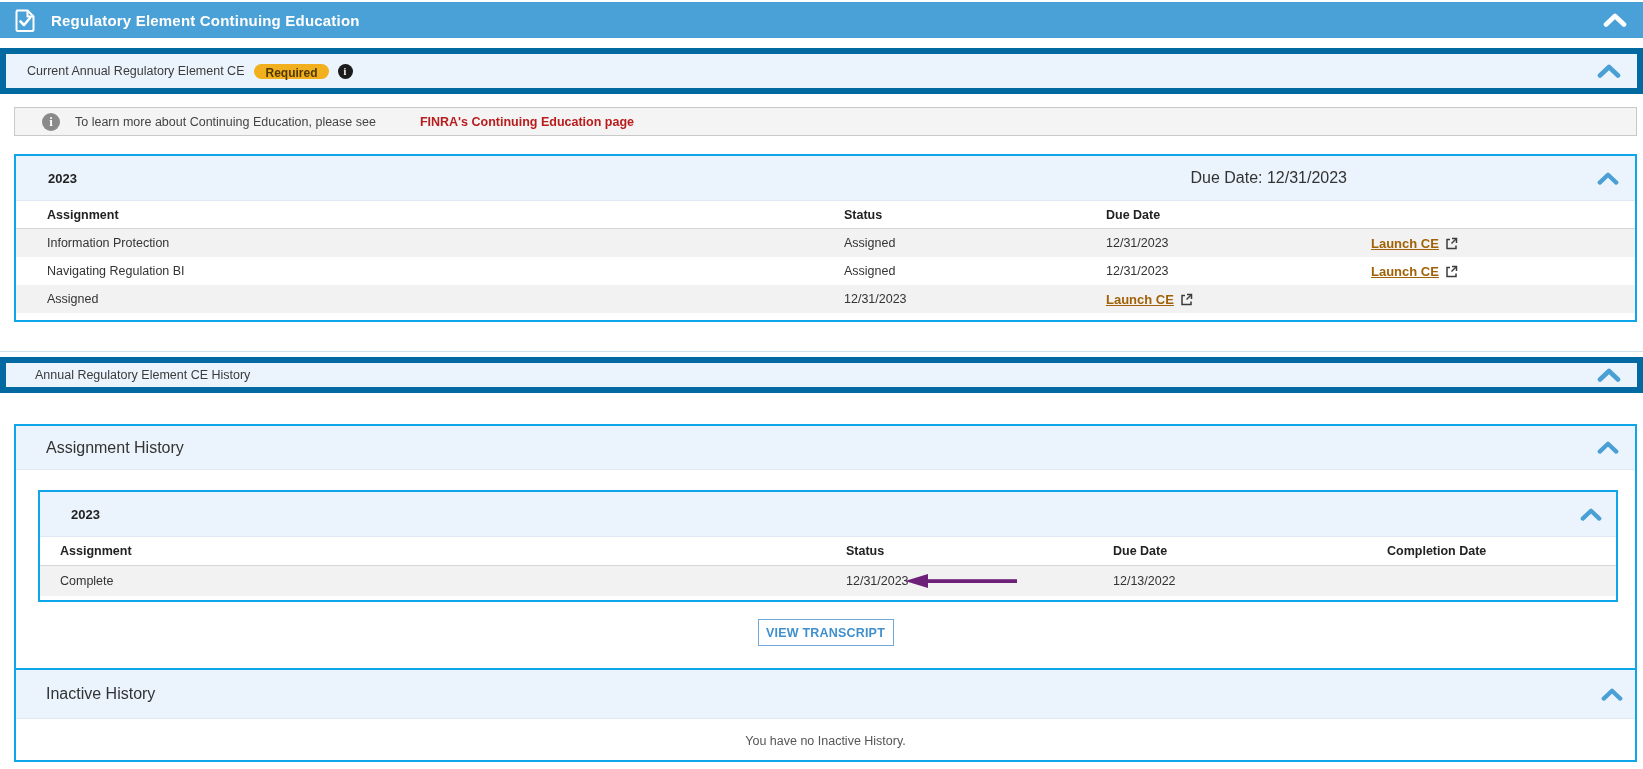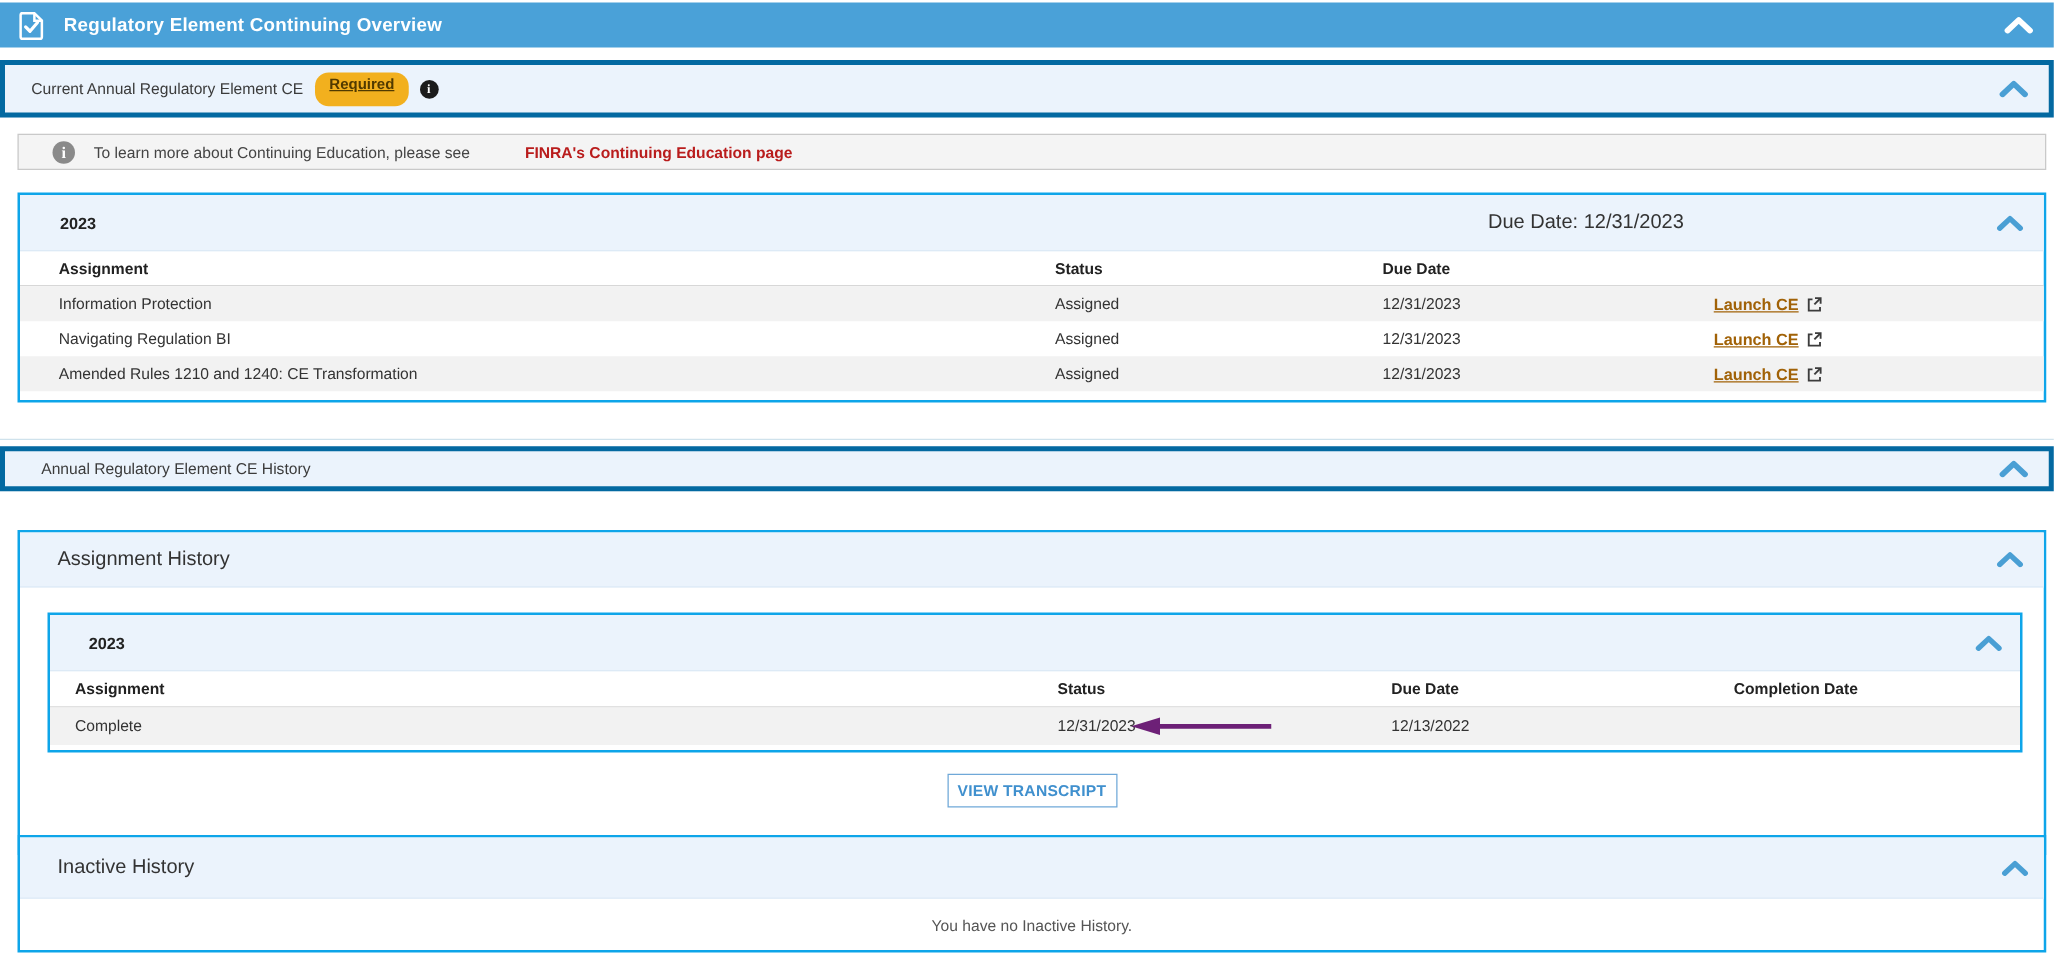--- a/index.html
+++ b/index.html
@@ -16,40 +16,40 @@
     top:2px;left:0;right:0;height:36px;
     background:#4aa1d8;
     display:flex;align-items:center;
     padding:0 16px 0 13px;box-sizing:border-box;
   }
   .topbar .title{color:#fff;font-size:15px;font-weight:bold;margin-left:14px;letter-spacing:.2px;}
   .spacer{margin-left:auto;}
 
   
   .bluebar{
-    background:#ebf3fc;border:4px solid #0369a1;box-sizing:border-box;
+    background:#ebf3fc;border:6px solid #0369a1;box-sizing:border-box;
     display:flex;align-items:center;
   }
   .bluebar .label{font-size:12.5px;color:#3b3b3b;}
   .panel{
     border:2px solid #0ea5e9;background:#fff;box-sizing:border-box;
   }
   .panel-header{
     background:#ebf3fc;display:flex;align-items:center;box-sizing:border-box;
     border-bottom:1px solid #ddeaf6;
   }
   .year{font-size:13px;font-weight:bold;color:#222;}
 
   .chev{display:inline-flex;flex:none;}
   .chev svg{display:block;}
 
   
   .badge{
     background:#f2b01e;color:#513a00;font-size:12px;font-weight:bold;
-    border-radius:11px;padding:3px 11px 12px;margin-left:10px;line-height:1;text-decoration:underline;
+    border-radius:11px;padding:3px 11px 0;margin-left:10px;line-height:1;
   }
   .info-dot{
     width:15px;height:15px;border-radius:50%;background:#1b1b1b;color:#fff;
     font-size:10px;font-weight:bold;display:inline-flex;align-items:center;justify-content:center;
     margin-left:9px;font-family:"Liberation Serif",serif;
   }
   .info-dot-gray{
     width:18px;height:18px;border-radius:50%;background:#8a8a8a;color:#fff;
     font-size:13px;font-weight:bold;display:inline-flex;align-items:center;justify-content:center;
     font-family:"Liberation Serif",serif;flex:none;
@@ -89,21 +89,21 @@
 <body>
 
 <div class="abs topbar">
   <span style="display:inline-flex;">
     <svg width="24" height="27" viewBox="0 0 24 27" fill="none">
       <path d="M3.5 3.5 h11 l6 6 v13 a1.5 1.5 0 0 1 -1.5 1.5 h-14 a1.5 1.5 0 0 1 -1.5 -1.5 v-17.5 a1.5 1.5 0 0 1 1.5 -1.5 z" stroke="#ffffff" stroke-width="2"></path>
       <path d="M14.5 3.5 v6 h6" stroke="#ffffff" stroke-width="2"></path>
       <path d="M7.5 14.5 l3.5 3.5 l6 -7" stroke="#ffffff" stroke-width="2.6" stroke-linecap="round" stroke-linejoin="round"></path>
     </svg>
   </span>
-  <span class="title">Regulatory Element Continuing Overview</span>
+  <span class="title">Regulatory Element Continuing Education</span>
   <span class="spacer"></span>
   <span class="chev">
     <svg width="24" height="14" viewBox="0 0 24 14">
         <path d="M3 11.5 L12 3 L21 11.5" stroke="#ffffff" stroke-width="4.6" fill="none" stroke-linecap="round" stroke-linejoin="round"></path>
       </svg>
   </span>
 </div>
 
 <div class="abs bluebar" style="top:48px;left:0;right:0;height:46px;padding:0 16px 0 21px;">
   <span class="label">Current Annual Regulatory Element CE</span>
@@ -166,21 +166,20 @@
       <span style="display:inline-flex;">
         <svg width="13" height="13" viewBox="0 0 13 13" fill="none">
             <path d="M5 2.5 H2 v9 h9 v-3" stroke="#3c3c3c" stroke-width="1.5"></path>
             <path d="M7 1.5 h4.5 v4.5" stroke="#3c3c3c" stroke-width="1.5"></path>
             <path d="M11 2 L6.5 6.5" stroke="#3c3c3c" stroke-width="1.5"></path>
           </svg>
       </span>
     </span>
   </div>
   <div class="trow outer odd">
-    <span>Amended Rules 1210 and 1240: CE Transformation</span>
     <span>Assigned</span>
     <span>12/31/2023</span>
     <span class="launch">
       <a href="#">Launch CE</a>
       <span style="display:inline-flex;">
         <svg width="13" height="13" viewBox="0 0 13 13" fill="none">
             <path d="M5 2.5 H2 v9 h9 v-3" stroke="#3c3c3c" stroke-width="1.5"></path>
             <path d="M7 1.5 h4.5 v4.5" stroke="#3c3c3c" stroke-width="1.5"></path>
             <path d="M11 2 L6.5 6.5" stroke="#3c3c3c" stroke-width="1.5"></path>
           </svg>

